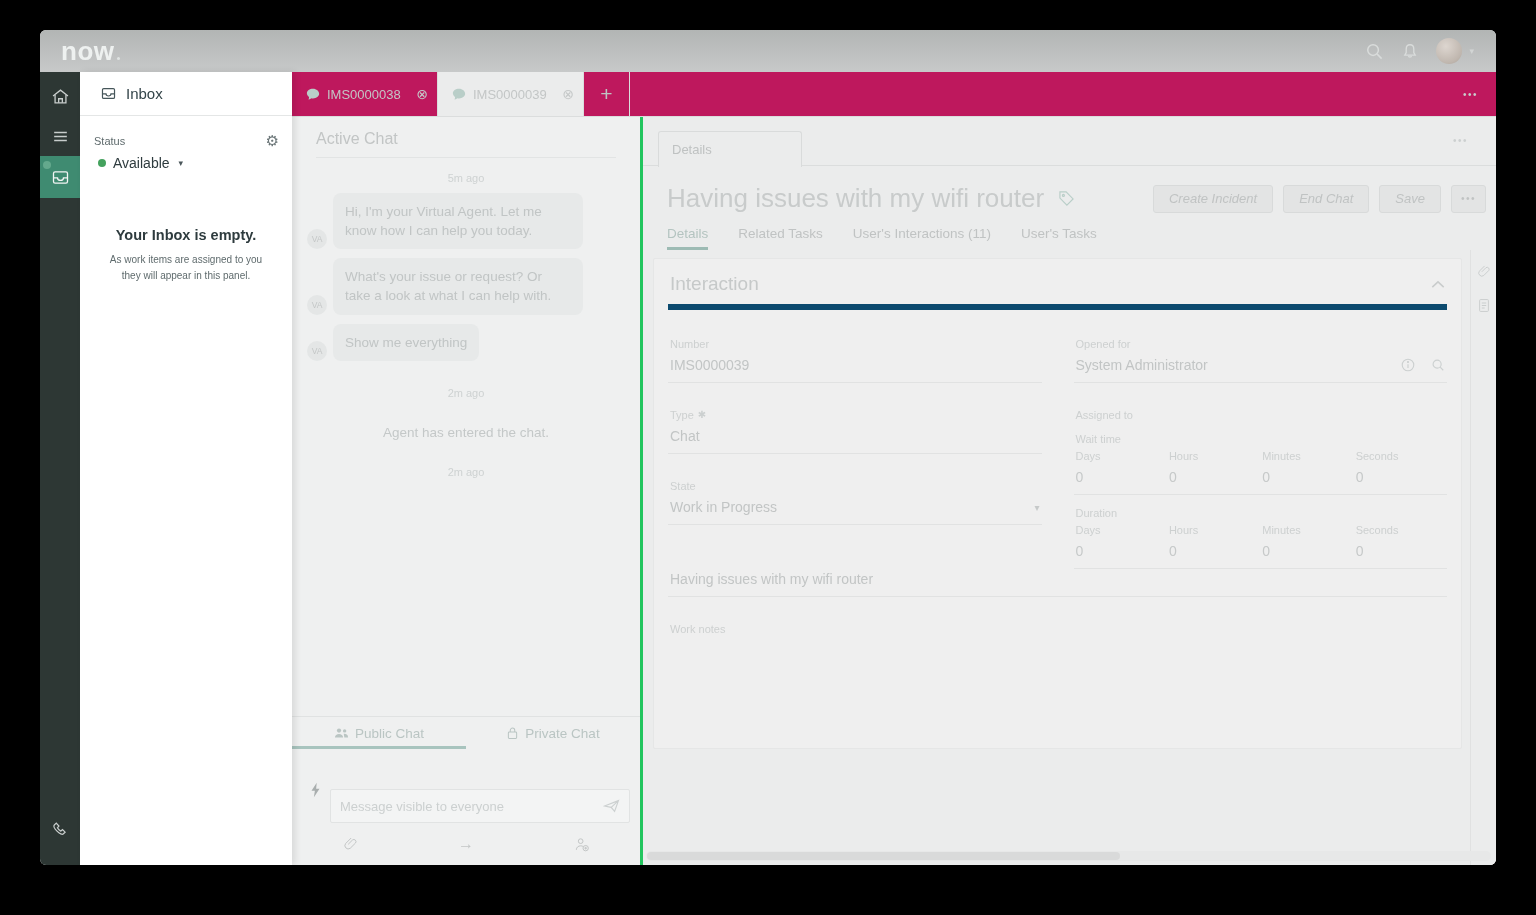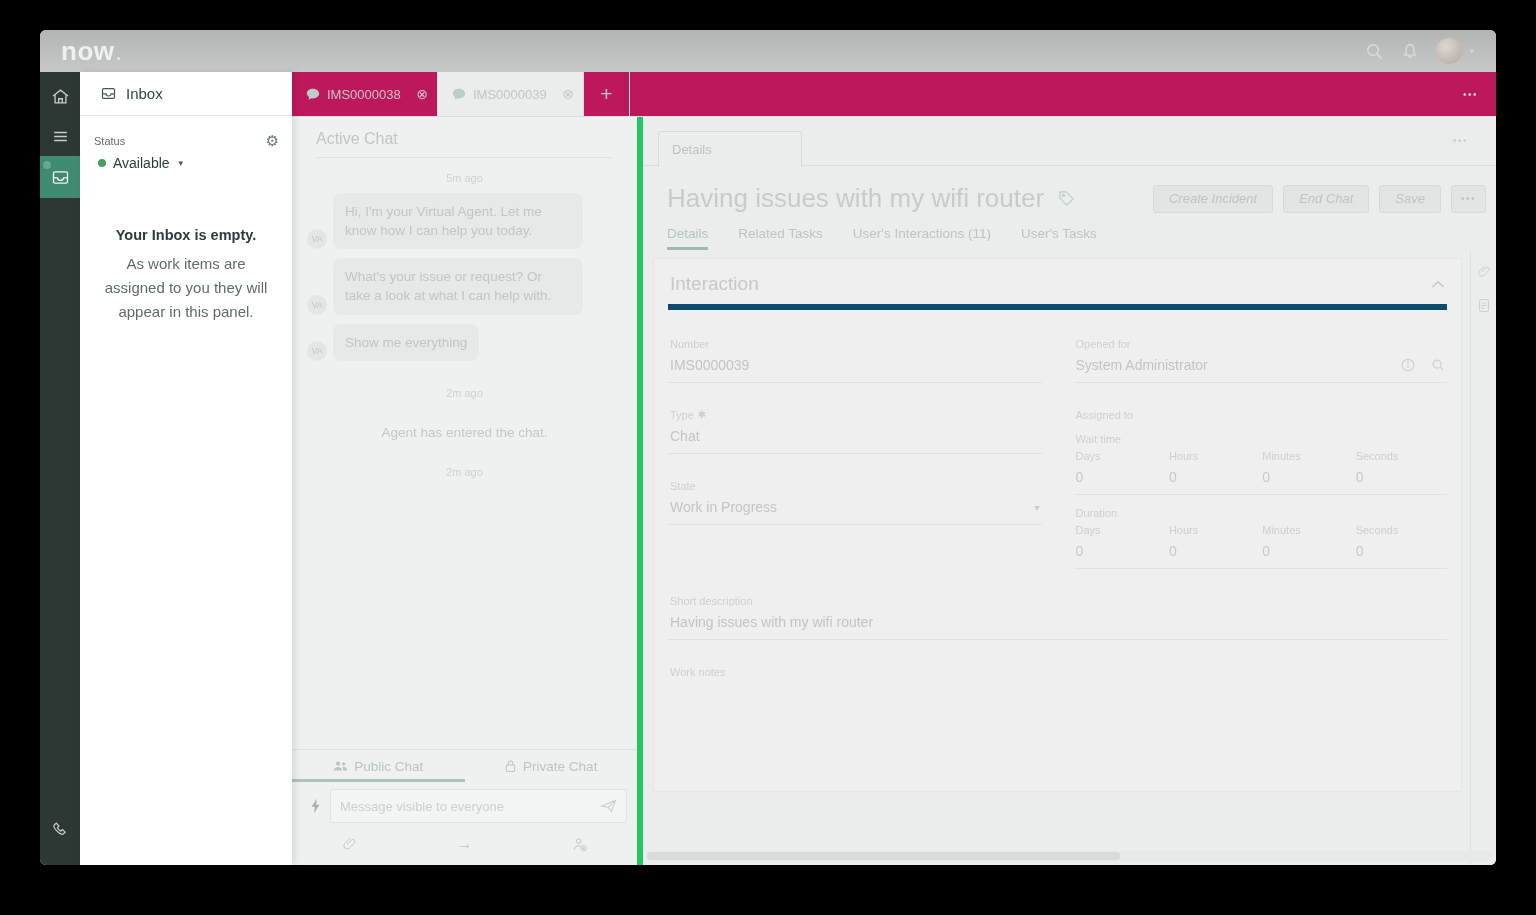--- a/index.html
+++ b/index.html
@@ -43,42 +43,42 @@
   .inbox-header .ih-icon { color:#46565a; }
   .status-row { margin:17px 13px 0 14px; display:flex; justify-content:space-between; align-items:center; }
   .status-label { font-size:11px; color:#5f6b6d; }
   .gear { font-size:15px; color:#6b7678; cursor:pointer; line-height:1; }
   .availability { margin:7px 14px 0 18px; display:flex; align-items:center; gap:7px; cursor:pointer; }
   .avail-dot { width:8px; height:8px; border-radius:50%; background:#44a25e; }
   .avail-text { font-size:14px; color:#2e3b3e; }
   .avail-caret { font-size:9px; color:#4a565a; margin-left:2px; }
   .empty { margin-top:56px; text-align:center; padding:0 16px; }
   .empty-title { font-size:14.5px; font-weight:bold; color:#2e3b3e; }
-  .empty-desc { margin:9px auto 0; width:172px; font-size:15px; line-height:1.6; color:#5f6b6d; }
+  .empty-desc { margin:9px auto 0; width:172px; font-size:10px; line-height:1.6; color:#5f6b6d; }
 
   
   .content { flex:1; display:flex; flex-direction:column; min-width:0; background:#eceded; }
 
   .tab-strip { height:45px; flex:0 0 45px; background:#be185d; border-bottom:1px solid #dbdddd;
                display:flex; position:relative; }
   .work-tab { width:146px; display:flex; align-items:center; gap:7px; padding:0 9px 0 14px;
               border-right:1px solid #dbdddd; font-size:13px; color:#c3c6c6; cursor:pointer; }
   .work-tab.active { background:#ebecec; }
   .wt-bubble { color:#b9cec8; }
   .wt-label { flex:1; white-space:nowrap; overflow:hidden; }
   .wt-close { font-size:14px; color:#c6c9c9; cursor:pointer; }
   .add-tab { width:46px; display:flex; align-items:center; justify-content:center; font-size:21px;
              font-weight:300; color:#bfc2c2; cursor:pointer; border-right:1px solid #dbdddd; }
   .strip-more { position:absolute; right:18px; top:50%; transform:translateY(-50%);
                 font-size:10px; letter-spacing:1.5px; color:#c9cccc; cursor:pointer; }
 
   .content-body { flex:1; display:flex; min-height:0; }
 
   
-  .chat { width:351px; flex:0 0 351px; background:#eff0f0; border-right:6px solid #22c55e;
+  .chat { width:351px; flex:0 0 351px; background:#eff0f0; border-right:3px solid #22c55e;
           display:flex; flex-direction:column; }
   .chat-title { margin:13px 24px 0; padding-bottom:9px; border-bottom:1px solid #e2e4e4;
                 font-size:16px; color:#c2c5c5; }
   .chat-scroll { flex:1; padding:4px 15px 0; overflow:hidden; }
   .ts { text-align:center; font-size:11px; color:#ced2d2; margin-top:10px; }
   .msg-row { display:flex; align-items:flex-end; gap:6px; margin-top:9px; }
   .msg-row.right { justify-content:flex-end; }
   .va-avatar { width:20px; height:20px; border-radius:50%; background:#e4e6e6; flex:0 0 20px;
                display:flex; align-items:center; justify-content:center; font-size:8.5px; color:#c4c7c7; }
   .bubble { background:#e7e9e9; border-radius:8px; padding:9px 12px; max-width:250px;
@@ -89,21 +89,21 @@
   .sys-msg { text-align:center; font-size:13.5px; color:#c4c8c8; margin-top:26px; }
   .mt26 { margin-top:26px; }
 
   .chat-tabs { flex:0 0 33px; border-top:1px solid #e0e2e2; display:flex; }
   .chat-tab { flex:1; display:flex; align-items:center; justify-content:center; gap:6px;
               font-size:13.5px; color:#bac5c3; cursor:pointer; }
   .chat-tab.active { box-shadow:inset 0 -3px 0 #a8c4be; }
   .chat-input-row { margin:7px 10px 0; display:flex; align-items:center; gap:2px; }
   .quick-icon { width:26px; display:flex; justify-content:center; color:#a9aeae; cursor:pointer; }
   .input-box { flex:1; height:34px; background:#f3f4f4; border:1px solid #e1e3e3; border-radius:2px;
-               display:flex; align-items:center; padding:0 9px; }
+               display:flex; align-items:center; padding:0 9px;margin-top:33px; }
   .input-box input { flex:1; border:none; outline:none; background:transparent; font-size:13px;
                      color:#9aa2a2; font-family:"Liberation Sans",sans-serif; }
   .input-box input::placeholder { color:#ccd0d0; }
   .send-icon { color:#ccd0d0; cursor:pointer; }
   .chat-actions { flex:0 0 42px; display:flex; align-items:center; color:#c3c6c6; }
   .chat-actions .act { flex:1; display:flex; justify-content:center; cursor:pointer; }
   .arrow-glyph { font-size:16px; }
 
   
   .details { flex:1; min-width:0; background:#ebecec; display:flex; flex-direction:column; position:relative; }
@@ -457,21 +457,20 @@
                     </div>
                     <div class="time-vals">
                       <span class="t-val">0</span>
                       <span class="t-val">0</span>
                       <span class="t-val">0</span>
                       <span class="t-val">0</span>
                     </div>
                   </div>
                 </div>
 
-                <div class="f-label">Short description</div>
                 <div class="f-value">
                   <span class="grow">Having issues with my wifi router</span>
                 </div>
                 <div class="f-label">Work notes</div>
                 <div class="worknotes-space"></div>
               </div>
             </div>
 
             <div class="right-rail">
               <span>

